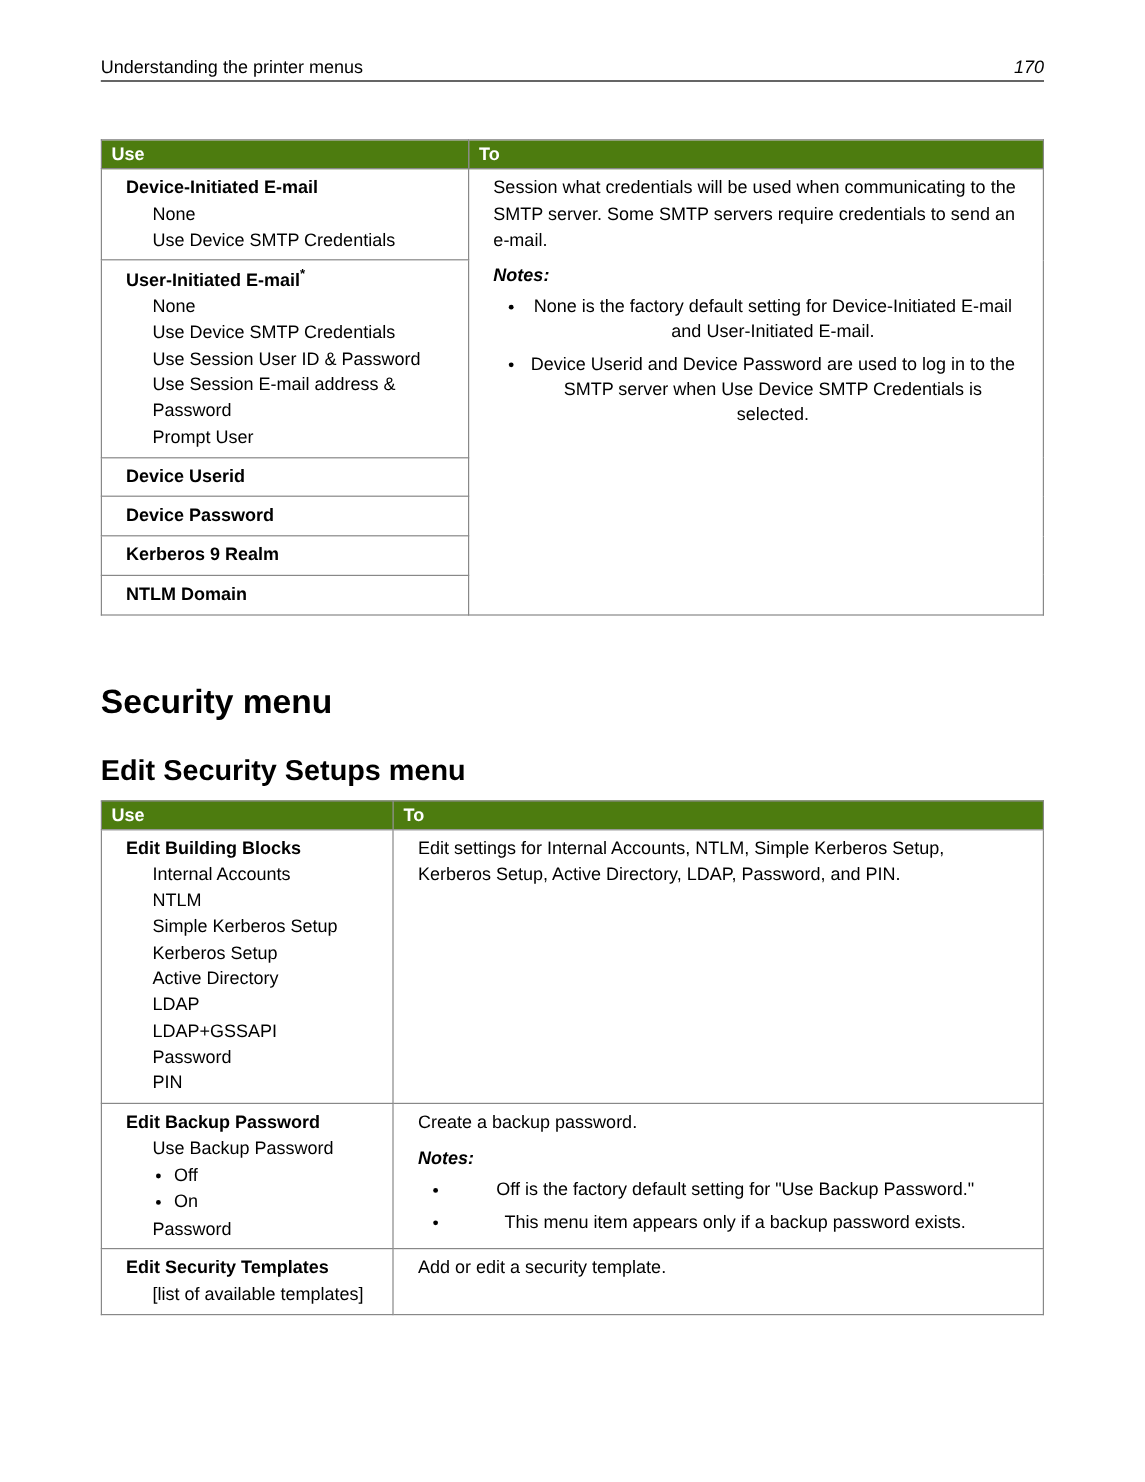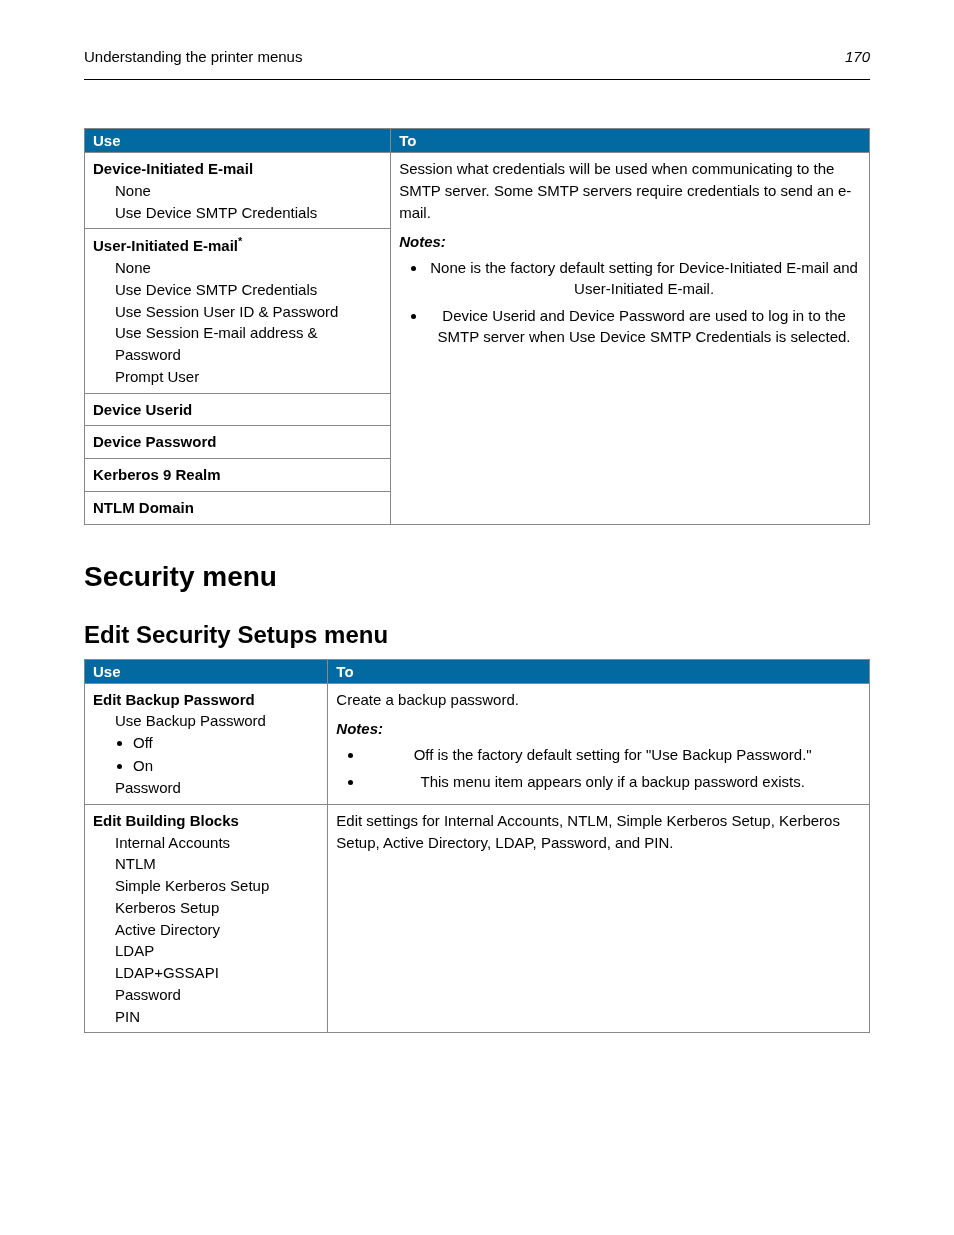--- a/index.html
+++ b/index.html
@@ -10,44 +10,44 @@
     font-size: 15px;
     color: #000;
     background: #fff;
     width: 954px;
   }
   .page-header {
     display: flex;
     justify-content: space-between;
     align-items: baseline;
     border-bottom: 1px solid #000;
-    padding-bottom: 14px;
+    padding-bottom: 2px;
     margin-bottom: 48px;
   }
   .page-header .title { font-size: 15px; }
   .page-header .num { font-size: 15px; font-style: italic; }
 
   table {
     width: 100%;
     border-collapse: collapse;
     border: 1.5px solid #888;
     margin-bottom: 32px;
   }
   th {
-    background: #0369a1;
+    background: #4d7c0f;
     color: #fff;
     font-weight: 700;
     text-align: left;
     padding: 3px 8px;
     font-size: 15px;
     border: 1px solid #888;
   }
   td {
     vertical-align: top;
-    padding: 5px 8px;
+    padding: 5px 20px;
     border: 1px solid #888;
     font-size: 15px;
     line-height: 1.45;
   }
   .bold { font-weight: 700; }
   .indent1 { padding-left: 22px; }
 
   ul.bullets {
     margin: 4px 0 0 0;
     padding-left: 28px;
@@ -60,21 +60,21 @@
   ul.inner-bullets {
     list-style: disc;
     margin: 0;
     padding-left: 40px;
   }
   ul.inner-bullets li { margin: 0; padding: 0; line-height: 1.5; }
 
   h1.section {
     font-size: 28px;
     font-weight: 700;
-    margin: 36px 0 28px 0;
+    margin: 56px 0 28px 0;
   }
   h2.subsection {
     font-size: 24px;
     font-weight: 700;
     margin: 0 0 10px 0;
   }
   .notes-label { font-weight: 700; margin-top: 8px; font-style: italic; }
   .star { font-size: 11px; vertical-align: super; }
 
   
@@ -149,48 +149,55 @@
       <col class="c1">
       <col>
     </colgroup>
   <thead>
     <tr>
       <th>Use</th>
       <th>To</th>
     </tr>
   </thead>
   <tbody>
-    <tr>
-      <td>
-        <div class="bold">Edit Backup Password</div>
-        <div class="indent1">Use Backup Password</div>
-        <ul class="inner-bullets">
-          <li>Off</li>
-          <li>On</li>
-        </ul>
-        <div class="indent1">Password</div>
-      </td>
-      <td>
-        <div>Create a backup password.</div>
-        <div class="notes-label">Notes:</div>
-        <ul class="bullets">
-          <li>Off is the factory default setting for "Use Backup Password."</li>
-          <li>This menu item appears only if a backup password exists.</li>
-        </ul>
-      </td>
-    </tr>
     <tr>
       <td>
         <div class="bold">Edit Building Blocks</div>
         <div class="indent1">Internal Accounts</div>
         <div class="indent1">NTLM</div>
         <div class="indent1">Simple Kerberos Setup</div>
         <div class="indent1">Kerberos Setup</div>
         <div class="indent1">Active Directory</div>
         <div class="indent1">LDAP</div>
         <div class="indent1">LDAP+GSSAPI</div>
         <div class="indent1">Password</div>
         <div class="indent1">PIN</div>
       </td>
       <td>Edit settings for Internal Accounts, NTLM, Simple Kerberos Setup, Kerberos Setup, Active Directory, LDAP, Password, and PIN.</td>
     </tr>
+    <tr>
+      <td>
+        <div class="bold">Edit Backup Password</div>
+        <div class="indent1">Use Backup Password</div>
+        <ul class="inner-bullets">
+          <li>Off</li>
+          <li>On</li>
+        </ul>
+        <div class="indent1">Password</div>
+      </td>
+      <td>
+        <div>Create a backup password.</div>
+        <div class="notes-label">Notes:</div>
+        <ul class="bullets">
+          <li>Off is the factory default setting for "Use Backup Password."</li>
+          <li>This menu item appears only if a backup password exists.</li>
+        </ul>
+      </td>
+    </tr>
+    <tr>
+      <td>
+        <div class="bold">Edit Security Templates</div>
+        <div class="indent1">[list of available templates]</div>
+      </td>
+      <td>Add or edit a security template.</td>
+    </tr>
   </tbody>
 </table>
 
 </body></html>

